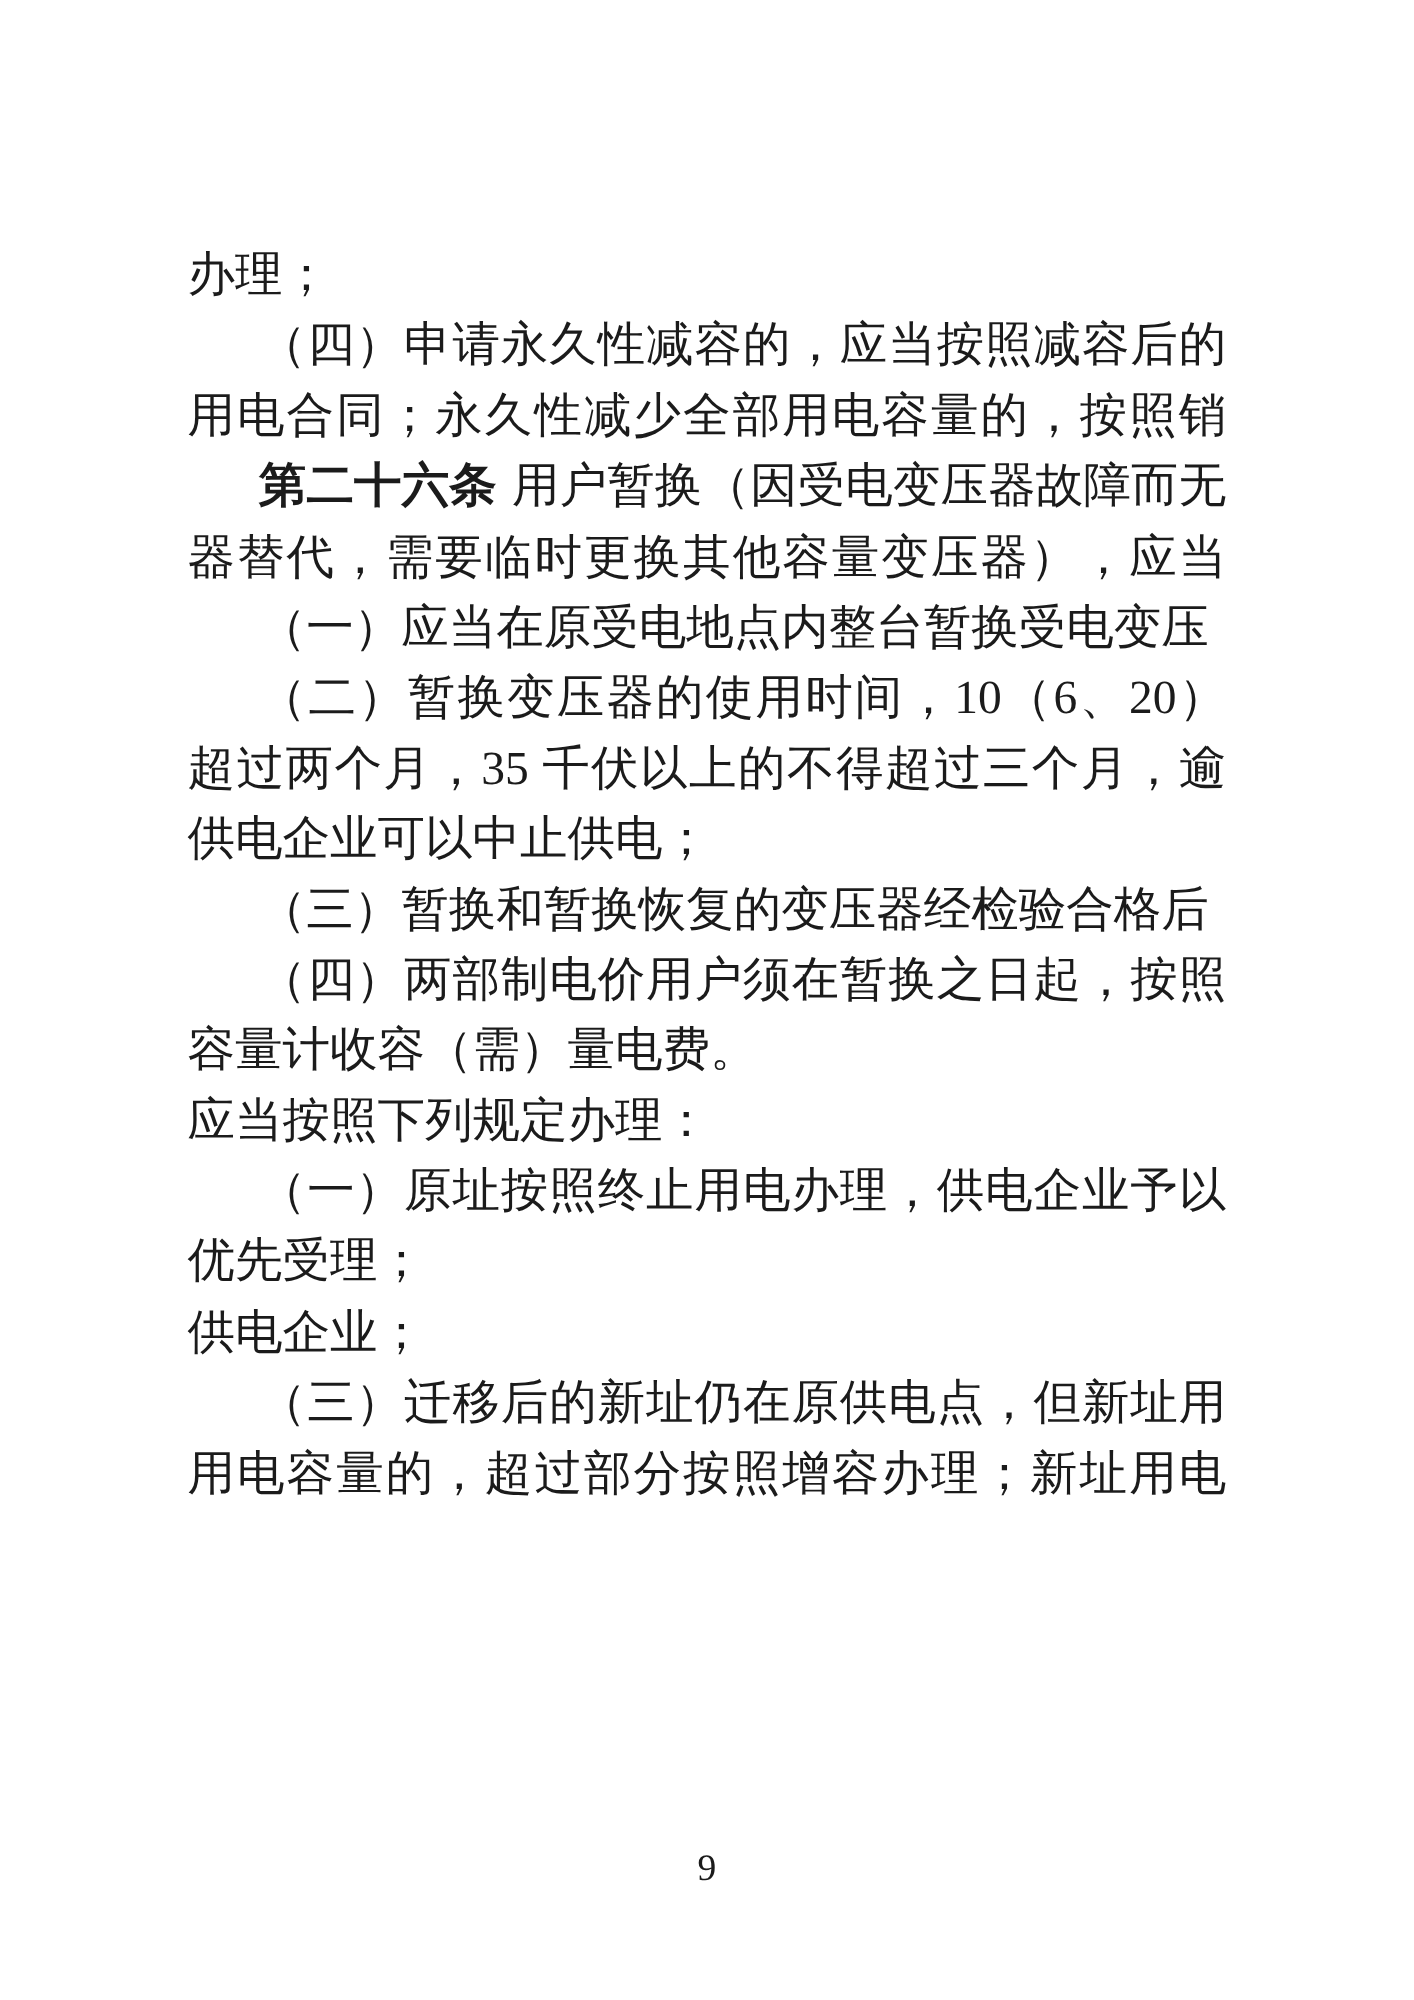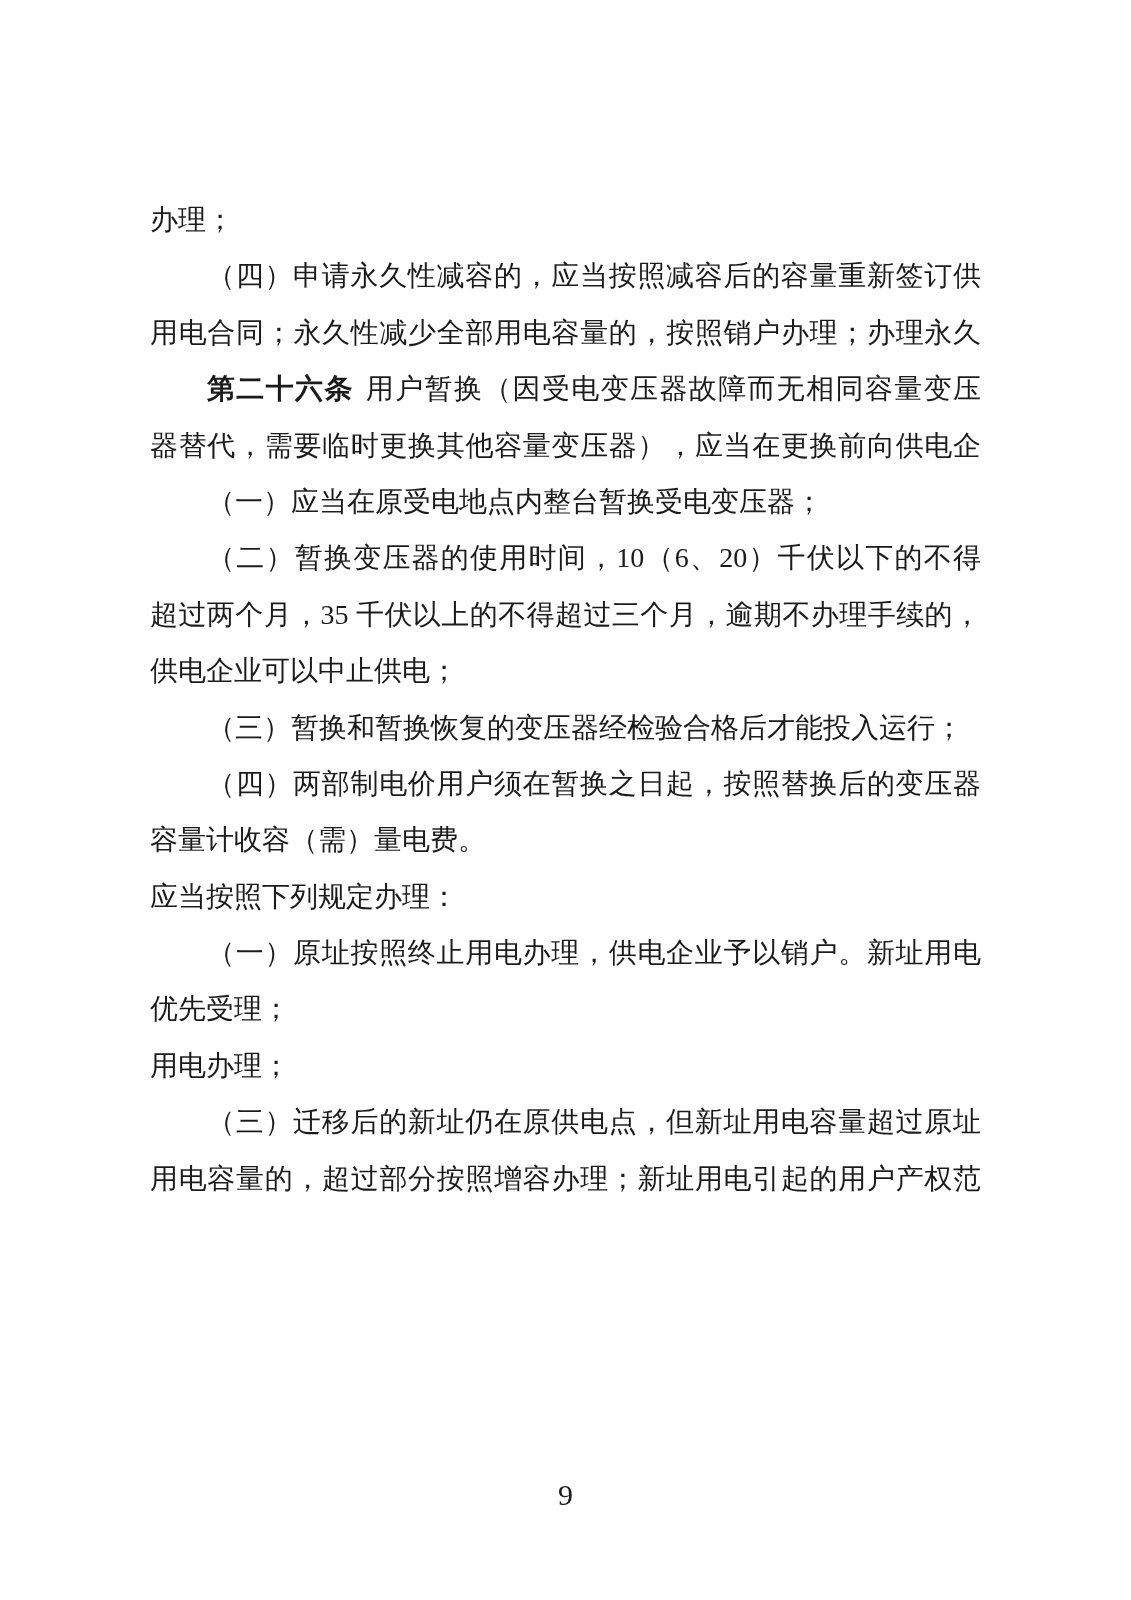--- a/index.html
+++ b/index.html
@@ -18,21 +18,21 @@
   }
   .content {
     position: absolute;
     left: 150px;
     top: 192px;
     width: 831px;
   }
   .line {
     height: 56.4px;
     line-height: 56.4px;
-    font-size: 28px;
+    font-size: 38px;
     overflow: hidden;
     white-space: normal;
     text-align: left;
   }
   .line.indent {
     text-indent: 57px;
   }
   .line.fill {
     text-align: justify;
     text-align-last: justify;
@@ -67,18 +67,18 @@
       <div class="line indent"><span>（一）应当在原受电地点内整台暂换受电变压器；</span></div>
       <div class="line indent fill"><span>（二）暂换变压器的使用时间，10（6、20）千伏以下的不得</span></div>
       <div class="line fill"><span>超过两个月，35 千伏以上的不得超过三个月，逾期不办理手续的，</span></div>
       <div class="line"><span>供电企业可以中止供电；</span></div>
       <div class="line indent"><span>（三）暂换和暂换恢复的变压器经检验合格后才能投入运行；</span></div>
       <div class="line indent fill"><span>（四）两部制电价用户须在暂换之日起，按照替换后的变压器</span></div>
       <div class="line"><span>容量计收容（需）量电费。</span></div>
       <div class="line"><span>应当按照下列规定办理：</span></div>
       <div class="line indent fill"><span>（一）原址按照终止用电办理，供电企业予以销户。新址用电</span></div>
       <div class="line"><span>优先受理；</span></div>
-      <div class="line"><span>用电办理；</span></div>
+      <div class="line"><span>供电企业；</span></div>
       <div class="line indent fill"><span>（三）迁移后的新址仍在原供电点，但新址用电容量超过原址</span></div>
       <div class="line fill"><span>用电容量的，超过部分按照增容办理；新址用电引起的用户产权范</span></div>
     </div>
   <div class="page-number">9</div>
 </div>
 
 </body></html>

